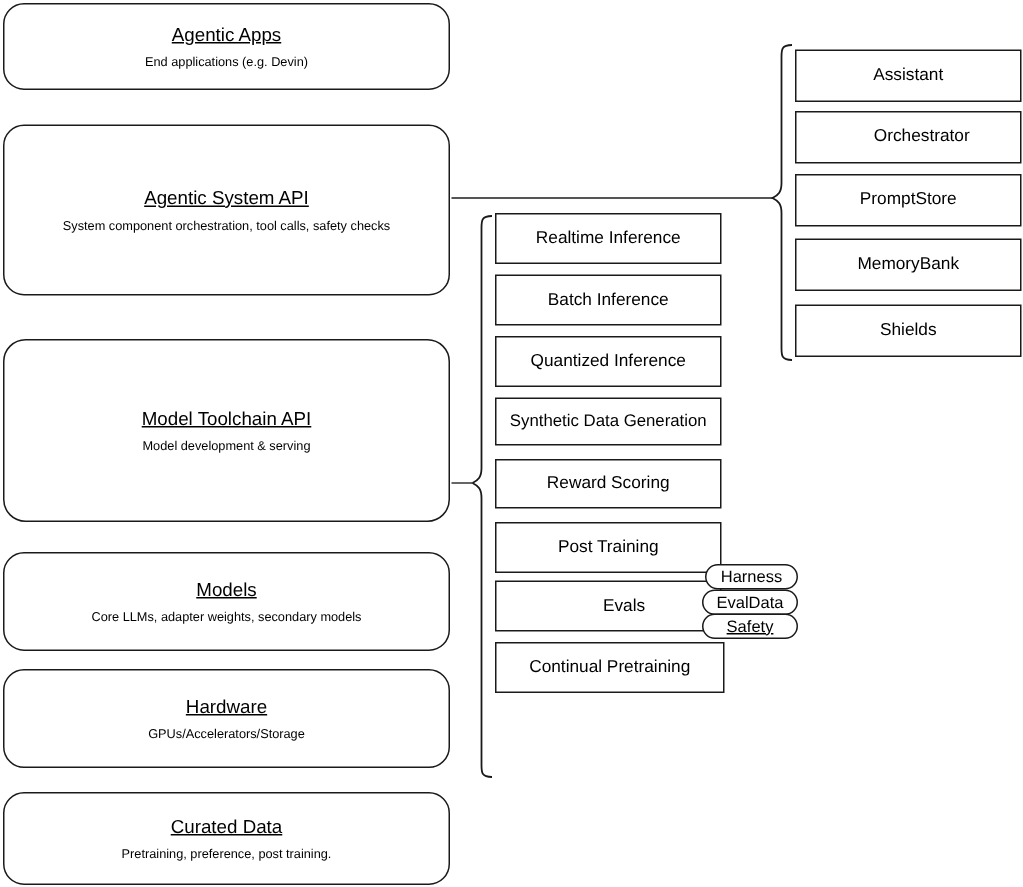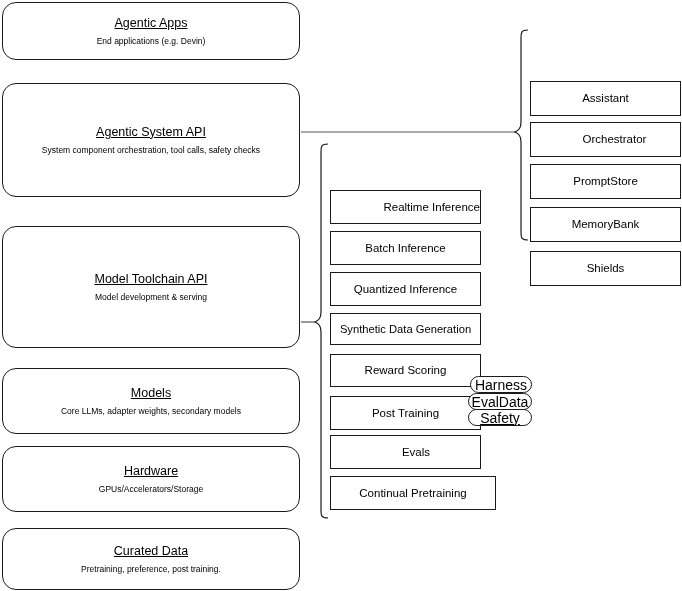--- a/index.html
+++ b/index.html
@@ -46,29 +46,28 @@
   .layer .subtitle {
     font-size: 8.5px;
     color: #000;
     margin-top: 4px;
   }
   .chip {
     border-radius: 0;
     font-size: 11.5px;
     height: 35px;
     width: 151px;
-    margin-top: 48px;
   }
   .pill {
     position: absolute;
     box-sizing: border-box;
     background: #ffffff;
     border: 1.2px solid #1a1a1a;
     border-radius: 999px;
-    font-size: 14px;
+    font-size: 11px;
     display: flex;
     align-items: center;
     justify-content: center;
     text-align: center;
   }
   svg.connectors {
     position: absolute;
     left: 0;
     top: 0;
     width: 682px;
@@ -117,62 +116,62 @@
   <div class="node layer" style="left:2px; top:2px; width:298px; height:58px;">
     <div class="title">Agentic Apps</div>
     <div class="subtitle">End applications (e.g. Devin)</div>
   </div>
 
   <div class="node layer" style="left:2px; top:83px; width:298px; height:114px;">
     <div class="title">Agentic System API</div>
     <div class="subtitle">System component orchestration, tool calls, safety checks</div>
   </div>
 
-  <div class="node layer" style="left:2px; top:226px; width:298px; height:122px;">
+  <div class="node layer" style="left:2px; top:226px; width:298px; height:122px;border-radius:15px;">
     <div class="title">Model Toolchain API</div>
     <div class="subtitle">Model development &amp; serving</div>
   </div>
 
   <div class="node layer" style="left:2px; top:368px; width:298px; height:66px;">
     <div class="title">Models</div>
     <div class="subtitle">Core LLMs, adapter weights, secondary models</div>
   </div>
 
   <div class="node layer" style="left:2px; top:446px; width:298px; height:66px;">
     <div class="title">Hardware</div>
     <div class="subtitle">GPUs/Accelerators/Storage</div>
   </div>
 
   <div class="node layer" style="left:2px; top:528px; width:298px; height:62px;">
     <div class="title">Curated Data</div>
     <div class="subtitle">Pretraining, preference, post training.</div>
   </div>
 
-  <div class="node chip" style="left:330px; top:142px; width:151px; height:34px;align-items:flex-end;">
+  <div class="node chip" style="left:330px; top:142px; width:151px; height:34px;">
     <span>Realtime Inference</span>
   </div>
   <div class="node chip" style="left:330px; top:183px; width:151px; height:34px;">
     <span>Batch Inference</span>
   </div>
   <div class="node chip" style="left:330px; top:224px; width:151px; height:34px;">
     <span>Quantized Inference</span>
   </div>
   <div class="node chip" style="left:330px; top:265px; width:151px; height:32px; font-size:11.2px;">
     <span>Synthetic Data Generation</span>
   </div>
   <div class="node chip" style="left:330px; top:306px; width:151px; height:33px;">
     <span>Reward Scoring</span>
   </div>
   <div class="node chip" style="left:330px; top:348px; width:151px; height:34px;">
     <span>Post Training</span>
   </div>
   <div class="node chip" style="left:330px; top:387px; width:151px; height:34px;padding-left:21px;">
     <span>Evals</span>
   </div>
-  <div class="node chip" style="left:330px; top:428px; width:166px; height:34px;">
+  <div class="node chip" style="left:330px; top:428px; width:153px; height:34px;">
     <span>Continual Pretraining</span>
   </div>
 
   <div class="pill" style="left:470px; top:376px; width:62px; height:17px;">
     <span>Harness</span>
   </div>
   <div class="pill" style="left:468px; top:393px; width:64px; height:17px;">
     <span>EvalData</span>
   </div>
   <div class="pill" style="left:468px; top:409px; width:64px; height:17px;text-decoration:underline;">

